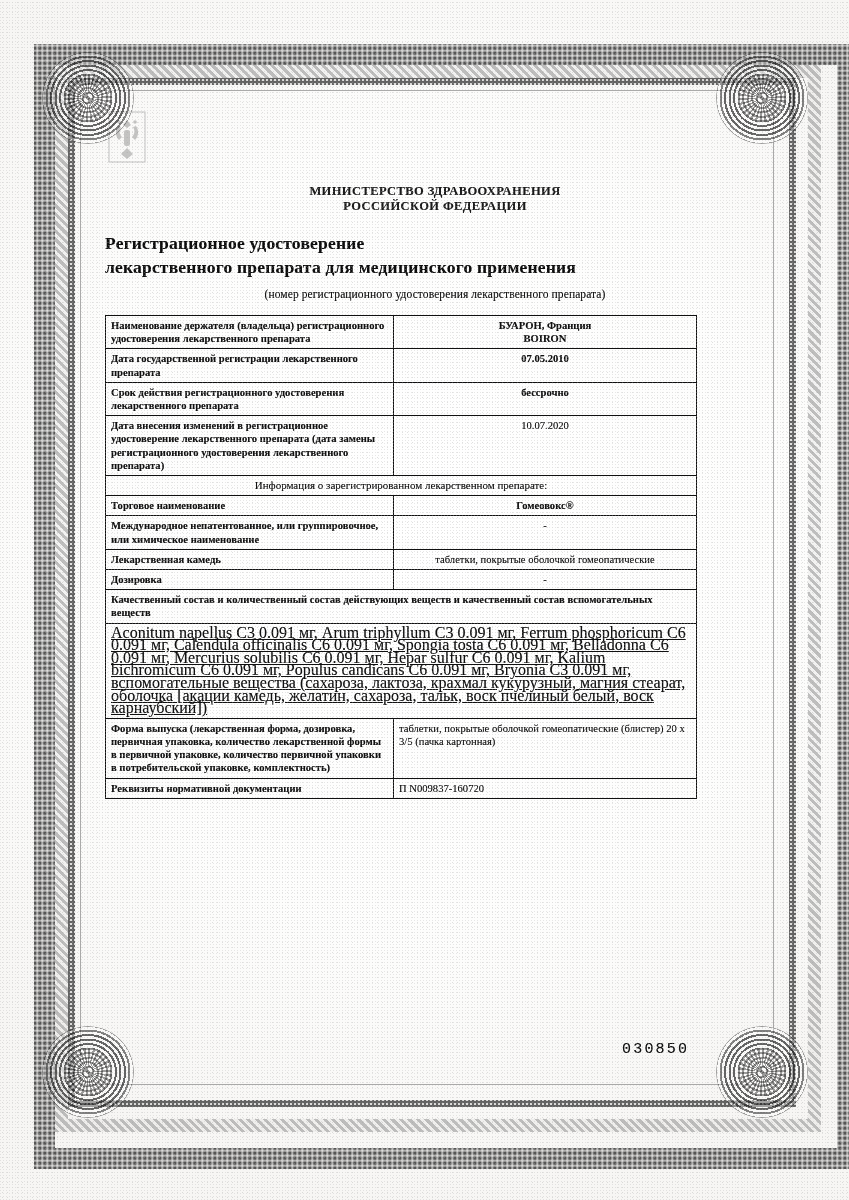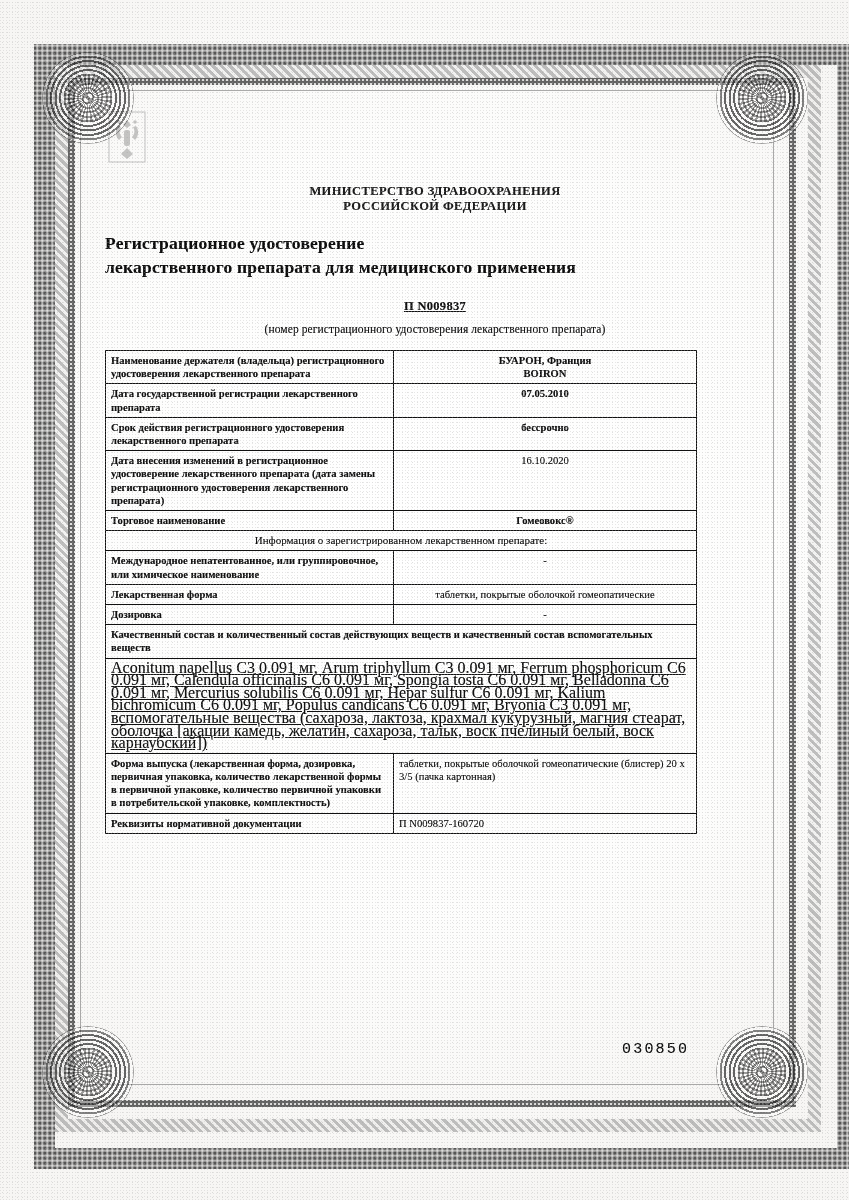--- a/index.html
+++ b/index.html
@@ -172,57 +172,56 @@
     <div class="ministry">
       <div>МИНИСТЕРСТВО ЗДРАВООХРАНЕНИЯ</div>
       <div>РОССИЙСКОЙ ФЕДЕРАЦИИ</div>
     </div>
 
     <div class="doc-title">
       <div>Регистрационное удостоверение</div>
       <div>лекарственного препарата для медицинского применения</div>
     </div>
 
-    <div class="reg-number">П N009837</div>
     <div class="reg-caption">(номер регистрационного удостоверения лекарственного препарата)</div>
 
     <table id="reg-table">
       <tbody>
 
         <tr>
           <td class="lbl">Наименование держателя (владельца) регистрационного удостоверения лекарственного препарата</td>
           <td class="val bold">БУАРОН, Франция<br>BOIRON</td>
         </tr>
         <tr>
           <td class="lbl">Дата государственной регистрации лекарственного препарата</td>
           <td class="val bold">07.05.2010</td>
         </tr>
         <tr>
           <td class="lbl">Срок действия регистрационного удостоверения лекарственного препарата</td>
           <td class="val bold">бессрочно</td>
         </tr>
         <tr>
           <td class="lbl">Дата внесения изменений в регистрационное удостоверение лекарственного препарата (дата замены регистрационного удостоверения лекарственного препарата)</td>
-          <td class="val">16.10.2020</td>
+          <td class="val">10.07.2020</td>
+        </tr>
+
+        <tr>
+          <td class="section" colspan="2">Информация о зарегистрированном лекарственном препарате:</td>
         </tr>
 
         <tr>
           <td class="lbl">Торговое наименование</td>
           <td class="val bold">Гомеовокс®</td>
         </tr>
-
-        <tr>
-          <td class="section" colspan="2">Информация о зарегистрированном лекарственном препарате:</td>
-        </tr>
         <tr>
           <td class="lbl">Международное непатентованное, или группировочное, или химическое наименование</td>
           <td class="val">-</td>
         </tr>
         <tr>
-          <td class="lbl">Лекарственная форма</td>
+          <td class="lbl">Лекарственная камедь</td>
           <td class="val">таблетки, покрытые оболочкой гомеопатические</td>
         </tr>
         <tr>
           <td class="lbl">Дозировка</td>
           <td class="val">-</td>
         </tr>
 
         <tr>
           <td class="wide-bold" colspan="2">Качественный состав и количественный состав действующих веществ и качественный состав вспомогательных веществ</td>
         </tr>

